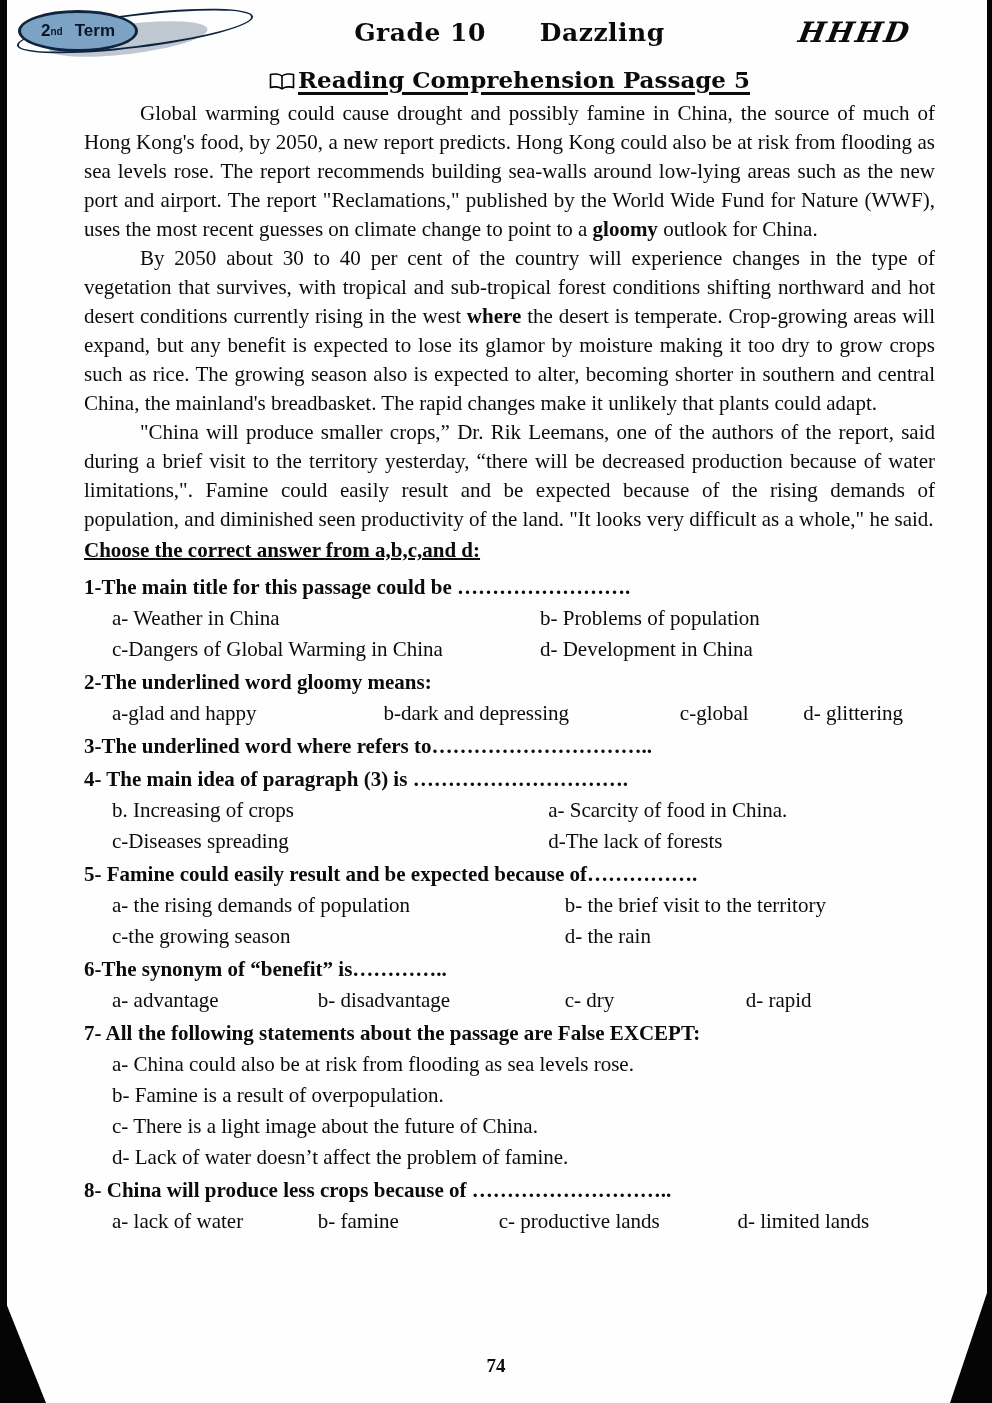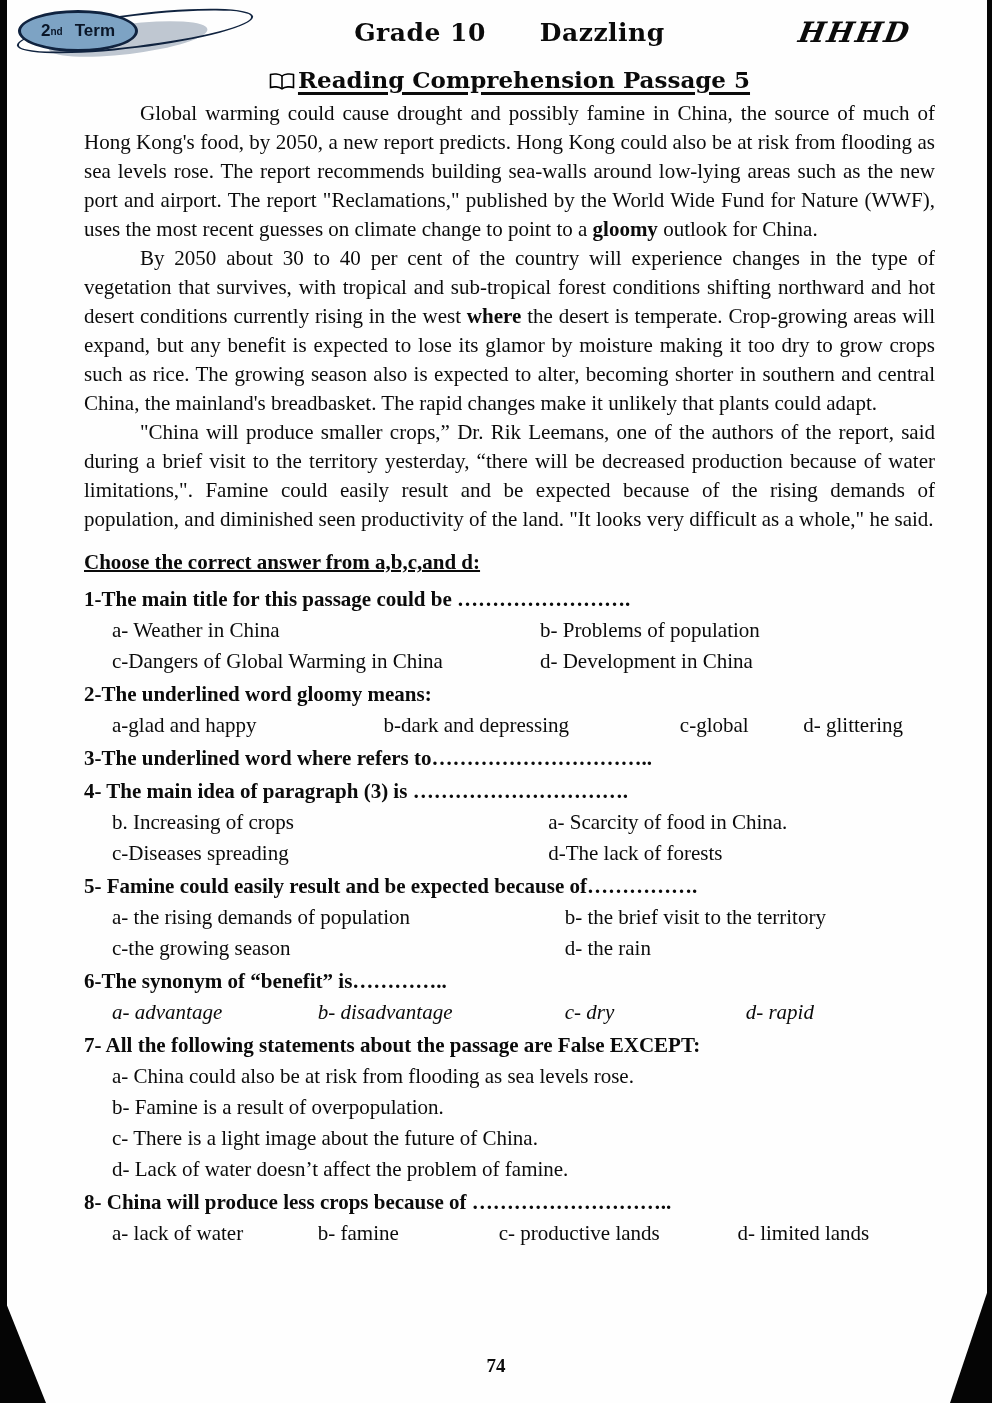--- a/index.html
+++ b/index.html
@@ -46,21 +46,21 @@
 
   
   .passage { margin-top:6px; }
   .para { font-size:21px; line-height:29px; text-align:justify; text-indent:56px; }
   .b { font-weight:bold; }
   .u { }
   .para .u { font-weight:bold; text-decoration-thickness:2px; }
 
   
   .instruction { font-weight:bold; text-decoration:underline; text-decoration-thickness:2px;
-                 font-size:21px; line-height:32px; margin-top:12px; margin-bottom:6px; }
+                 font-size:21px; line-height:32px; margin-top:0; margin-bottom:6px; }
   .question { margin-bottom:2px; }
   .stem { font-weight:bold; font-size:21px; line-height:31px; }
   .stem .u { text-decoration-thickness:2px; }
   .options { display:grid; padding-left:28px; font-size:21px; line-height:31px; }
   .option { padding-right:4px; white-space:nowrap; overflow:hidden; }
 
   .page-num { position:absolute; left:0; right:0; bottom:26px; text-align:center;
               font-weight:bold; font-size:19px; z-index:7; }
 </style>
 </head>
@@ -141,21 +141,21 @@
           <div class="stem"><span>5- Famine could easily result and be expected because of…………….</span></div>
           <div class="options" style="grid-template-columns: 55% 45%;">
             <div class="option">a- the rising demands of population</div>
             <div class="option">b- the brief visit to the territory</div>
             <div class="option">c-the growing season</div>
             <div class="option">d- the rain</div>
           </div>
         </div>
         <div class="question">
           <div class="stem"><span>6-The synonym of </span><span class="u">“benefit”</span><span> is…………..</span></div>
-          <div class="options" style="grid-template-columns: 25% 30% 22% 23%; font-style: italic;">
+          <div class="options" style="grid-template-columns: 25% 30% 22% 23%;">
             <div class="option">a- advantage</div>
             <div class="option">b- disadvantage</div>
             <div class="option">c- dry</div>
             <div class="option">d- rapid</div>
           </div>
         </div>
         <div class="question">
           <div class="stem"><span>7- All the following statements about the passage are False EXCEPT:</span></div>
           <div class="options" style="grid-template-columns: 100%;">
             <div class="option">a-  China could also be at risk from flooding as sea levels rose.</div>

